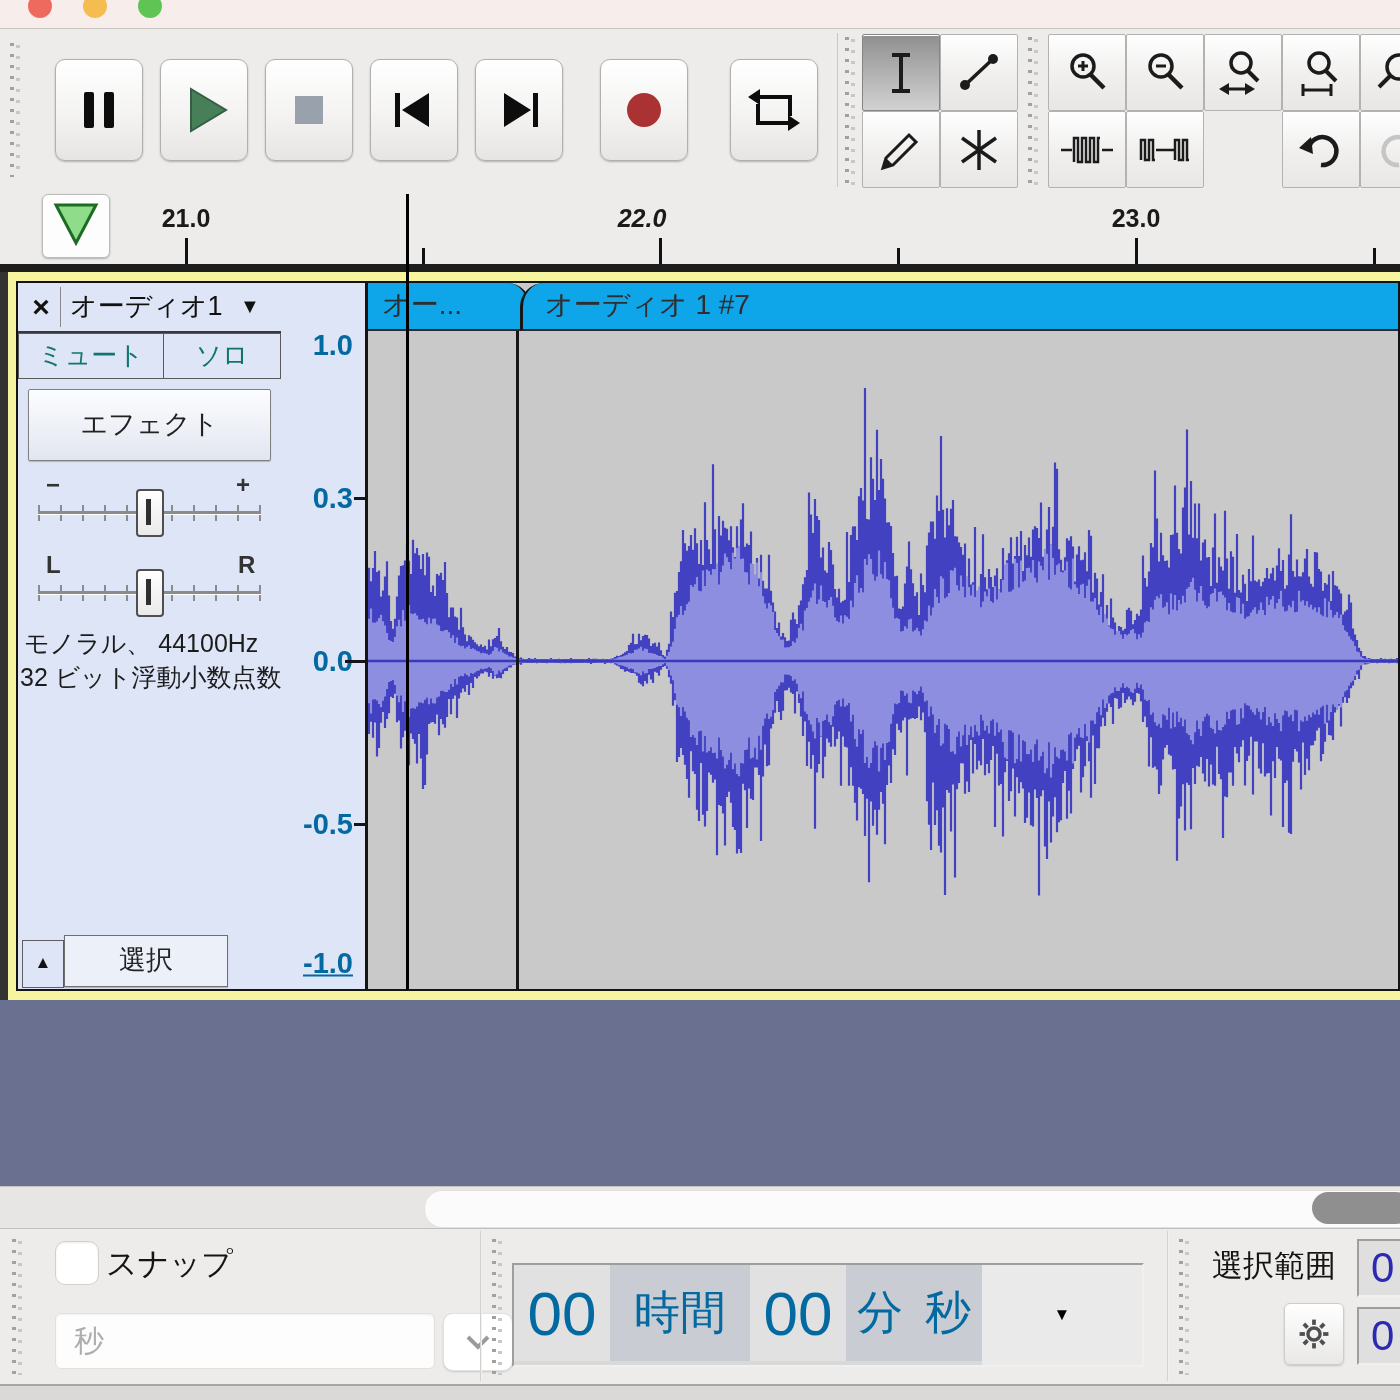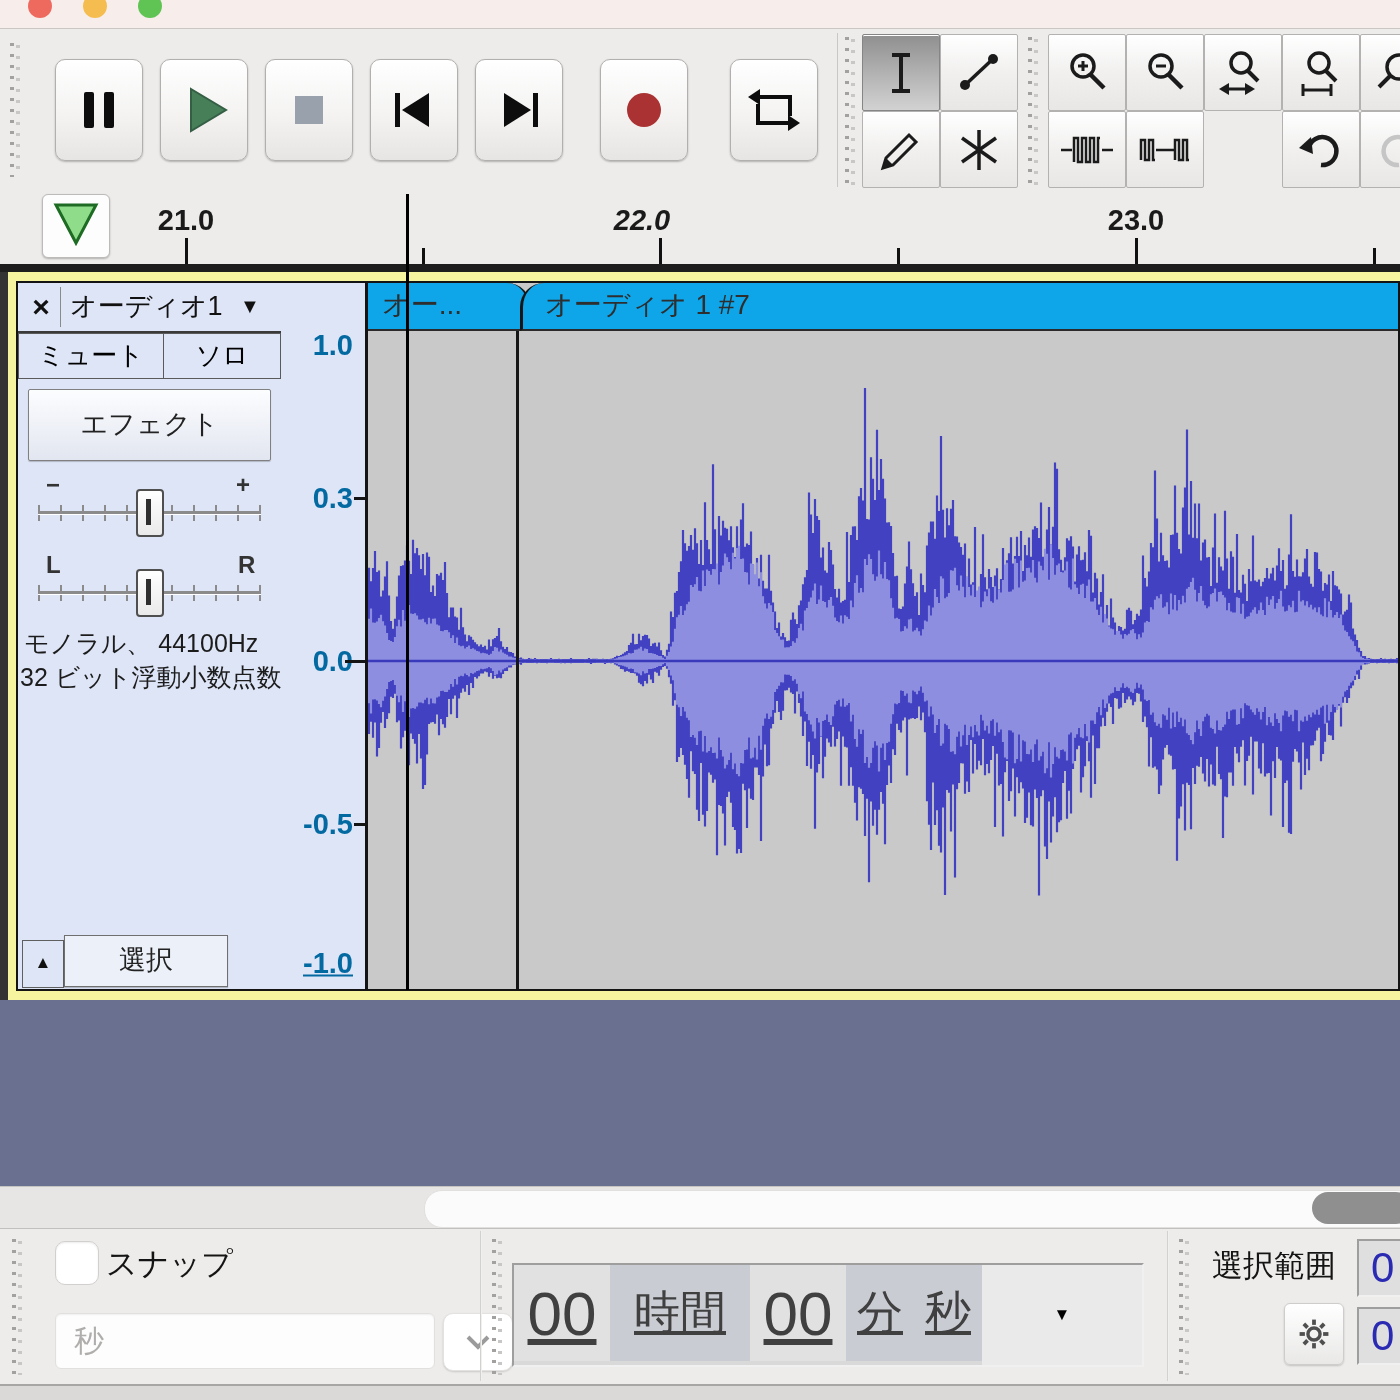--- a/index.html
+++ b/index.html
@@ -25,42 +25,42 @@
     background:linear-gradient(#ffffff,#f4f3f2 55%,#e7e5e3);box-shadow:0 1px 2px rgba(0,0,0,.25), inset 0 1px 0 #fff;
     display:flex;align-items:center;justify-content:center;}
   .tsep{position:absolute;width:2px;background:linear-gradient(to right,#b7b5b3,#ffffff);}
   .tbtn{position:absolute;width:76px;height:75px;border:1px solid #b4b2b0;border-radius:2px;
     background:linear-gradient(#ffffff,#f1f0ef 50%,#e8e7e6);box-shadow:inset 0 1px 0 #fff;
     display:flex;align-items:center;justify-content:center;}
   .tbtn.selected{background:linear-gradient(#8f8f8f,#aeaeae 45%,#d2d2d2);border-color:#858585;}
 
   
   .ruler{left:0;top:190px;width:1400px;height:74px;background:#edecea;}
-  .ruler-num{position:absolute;top:14px;transform:translateX(-50%);font-size:29px;font-weight:bold;color:#1a1a1a;}
+  .ruler-num{position:absolute;top:14px;transform:translateX(-50%);font-size:25px;font-weight:bold;color:#1a1a1a;}
   .tick{position:absolute;width:3px;background:#111;}
   .tick.major{top:48px;height:26px;}
   .tick.minor{top:58px;height:16px;}
   .playhead-btn{position:absolute;left:42px;top:4px;width:66px;height:62px;background:#fdfdfd;
     border:1px solid #bdbbb9;border-radius:6px;box-shadow:0 1px 2px rgba(0,0,0,.25);
     display:flex;align-items:center;justify-content:center;}
   .dark-band{left:0;top:264px;width:1400px;height:8px;background:#1d1d1d;}
 
   
   .left-edge{left:0;top:272px;width:8px;height:728px;background:#333;}
   .track-outer{left:8px;top:272px;width:1392px;height:728px;background:#f7f4a0;}
   .track-inner{position:absolute;left:8px;top:9px;right:0;bottom:9px;border:2px solid #141414;background:#dee5f7;}
 
   .panel{position:absolute;left:0;top:0;width:263px;height:100%;background:#dee5f7;z-index:6;}
   .p-header{position:absolute;left:0;top:0;width:100%;height:48px;border-bottom:2px solid #3a3a3a;}
   .p-close{position:absolute;left:4px;top:4px;width:38px;height:40px;font-size:30px;font-weight:bold;color:#111;
     text-align:center;line-height:40px;border-right:1px solid #8a8a8a;}
   .p-name{position:absolute;left:52px;top:0;font-size:27px;color:#111;line-height:46px;white-space:nowrap;}
   .p-caret{position:absolute;left:222px;top:0;font-size:20px;line-height:46px;color:#111;}
   .p-ms{position:absolute;top:50px;height:44px;border:1px solid #5a5a5a;background:#dee5f7;
-    font-size:26px;color:#000000;text-align:center;line-height:42px;}
+    font-size:26px;color:#0f766e;text-align:center;line-height:42px;}
   .p-effects{position:absolute;left:10px;top:106px;width:241px;height:70px;border:1px solid #808080;border-radius:2px;
     background:linear-gradient(#fcfdff,#e2e6f0);font-size:27px;color:#222;text-align:center;line-height:68px;
     box-shadow:0 1px 1px rgba(0,0,0,.2);}
   .sl-label{position:absolute;font-size:24px;color:#333;font-weight:bold;}
   .sl-line{position:absolute;left:20px;width:223px;height:3px;background:#8b8b8b;box-shadow:0 1px 0 #fff;}
   .sl-ticks{position:absolute;left:20px;width:223px;height:16px;
     background:repeating-linear-gradient(to right,#8b8b8b 0 2px,rgba(0,0,0,0) 2px 22.1px);}
   .sl-thumb{position:absolute;width:24px;height:44px;border:2px solid #4f4f4f;border-radius:4px;
     background:linear-gradient(#ffffff,#eaeaea);}
   .sl-thumb:after{content:"";position:absolute;left:8px;top:8px;width:5px;height:26px;background:#2f2f2f;}
@@ -100,21 +100,21 @@
   .snap-label{position:absolute;left:106px;top:14px;font-size:31px;color:#141414;}
   .unit-combo{position:absolute;left:55px;top:84px;width:380px;height:56px;background:#fdfdfd;
     border:1px solid #e2e0de;border-radius:6px;font-size:30px;color:#b0aeac;line-height:54px;padding-left:18px;
     box-sizing:border-box;box-shadow:inset 0 1px 2px rgba(0,0,0,.06);}
   .unit-drop{position:absolute;left:443px;top:84px;width:68px;height:56px;background:#fff;
     border:1px solid #e4e2e0;border-radius:10px;box-shadow:0 1px 2px rgba(0,0,0,.15);
     display:flex;align-items:center;justify-content:center;}
 
   .timebox{position:absolute;left:512px;top:34px;width:628px;height:100px;background:#d9d9d9;
     border:2px solid;border-color:#9e9e9e #f0f0f0 #f0f0f0 #9e9e9e;display:flex;}
-  .tg{height:96px;display:flex;align-items:center;justify-content:center;color:#404040;text-decoration:underline;}
+  .tg{height:96px;display:flex;align-items:center;justify-content:center;color:#0369a1;}
   .tg-d{background:#e1e1e1;font-size:62px;}
   .tg-u{background:#c9ccd2;font-size:46px;}
   .tg-caret{flex:1;background:#eaeaea;display:flex;align-items:center;justify-content:center;
     font-size:17px;color:#000;}
 
   .selrange-label{position:absolute;left:1212px;top:16px;font-size:31px;color:#141414;}
   .gear-btn{position:absolute;left:1284px;top:74px;width:58px;height:60px;border:1px solid #cfcdcb;border-radius:6px;
     background:linear-gradient(#ffffff,#e9e8e7);box-shadow:0 1px 2px rgba(0,0,0,.18);
     display:flex;align-items:center;justify-content:center;}
   .sel-field{position:absolute;left:1357px;width:90px;height:58px;background:#dfdfdf;

